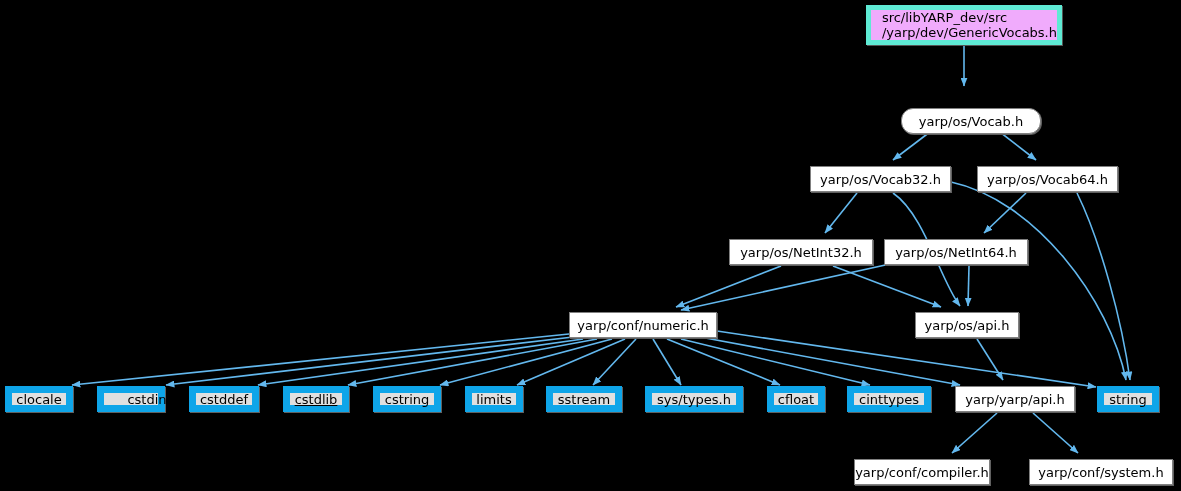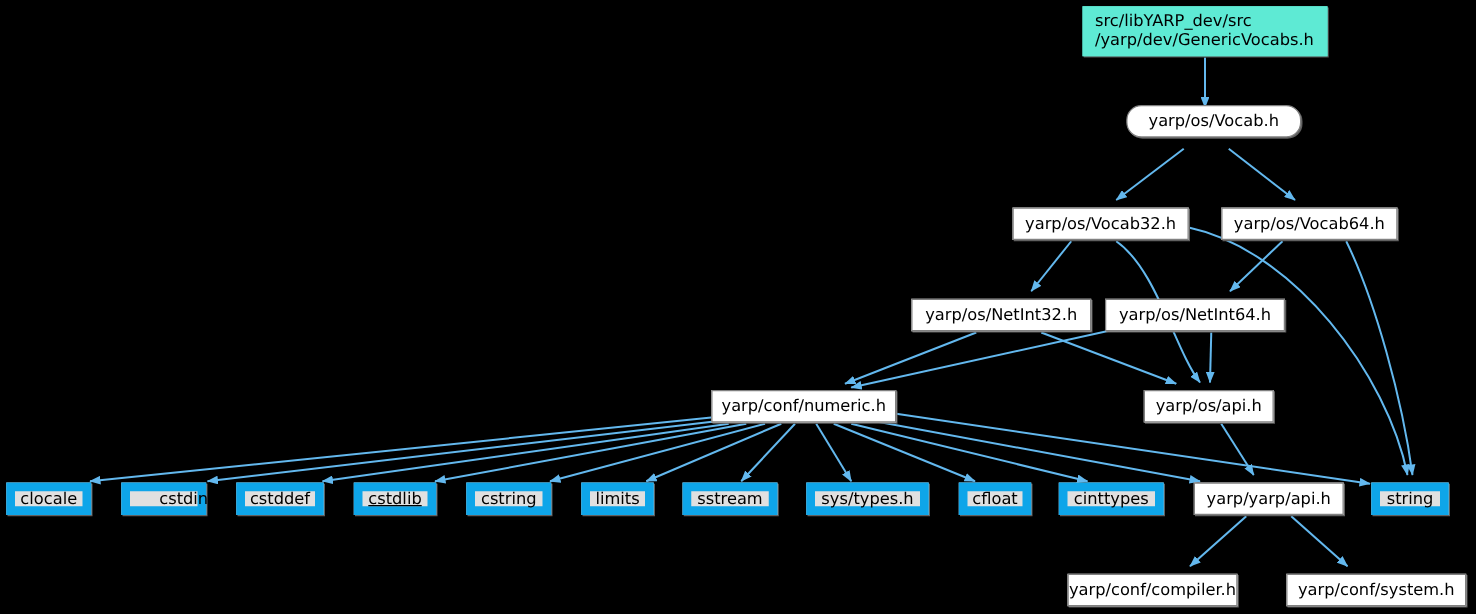--- a/index.html
+++ b/index.html
@@ -41,25 +41,25 @@
     background: #ffffff;
     border: 1px solid #808080;
     box-shadow: 1px 1px 0 0 #606060;
   }
   .node-gray {
     background: #e0e0e0;
     border: 7px solid #0ea5e9;
     box-shadow: 1px 1px 0 0 #606060;
   }
   .node-root {
-    background: #5eead4;
-    border: 1px solid #5eead4;
+    background: #f0abfc;
+    border: 5px solid #5eead4;
     box-shadow: 1px 1px 0 0 #555555;
     text-align: left;
-    justify-content: flex-start;
+    justify-content: flex-end;
     padding-left: 9px;
   }
   .node-label {
     display: block;
   }
 </style>
 </head>
 <body>
 
 <div id="graph-root" style="width: 1181px; height: 491px; background: rgb(0, 0, 0);">
@@ -95,21 +95,21 @@
         <path d="M 681,339 L 870,385" fill="none" stroke="#63b8ee" stroke-width="1.6" marker-end="url(#arrowhead)"></path>
         <path d="M 700,337 L 960,385" fill="none" stroke="#63b8ee" stroke-width="1.6" marker-end="url(#arrowhead)"></path>
         <path d="M 717,331 L 1096,387" fill="none" stroke="#63b8ee" stroke-width="1.6" marker-end="url(#arrowhead)"></path>
         <path d="M 997,413 L 952,453" fill="none" stroke="#63b8ee" stroke-width="1.6" marker-end="url(#arrowhead)"></path>
         <path d="M 1033,413 L 1078,453" fill="none" stroke="#63b8ee" stroke-width="1.6" marker-end="url(#arrowhead)"></path>
       </g>
   </svg>
   <div id="nodes-layer">
       <div class="node node-root" style="left: 866px; top: 5px; width: 196px; height: 40px;"><span class="node-label">src/libYARP_dev/src
 /yarp/dev/GenericVocabs.h</span></div>
-      <div class="node node-white" style="left: 901px; top: 84px; width: 140px; height: 26px; border-radius: 12px;"><span class="node-label">yarp/os/Vocab.h</span></div>
+      <div class="node node-white" style="left: 901px; top: 108px; width: 140px; height: 26px; border-radius: 12px;"><span class="node-label">yarp/os/Vocab.h</span></div>
       <div class="node node-white" style="left: 810px; top: 166px; width: 141px; height: 26px;"><span class="node-label">yarp/os/Vocab32.h</span></div>
       <div class="node node-white" style="left: 977px; top: 166px; width: 141px; height: 26px;"><span class="node-label">yarp/os/Vocab64.h</span></div>
       <div class="node node-white" style="left: 729px; top: 239px; width: 144px; height: 26px;"><span class="node-label">yarp/os/NetInt32.h</span></div>
       <div class="node node-white" style="left: 884px; top: 239px; width: 144px; height: 26px;"><span class="node-label">yarp/os/NetInt64.h</span></div>
       <div class="node node-white" style="left: 569px; top: 312px; width: 148px; height: 26px;"><span class="node-label">yarp/conf/numeric.h</span></div>
       <div class="node node-white" style="left: 915px; top: 312px; width: 104px; height: 26px; justify-content: center;"><span class="node-label">yarp/os/api.h</span></div>
       <div class="node node-gray" style="left: 5px; top: 386px; width: 68px; height: 26px;"><span class="node-label">clocale</span></div>
       <div class="node node-gray" style="left: 97px; top: 386px; width: 68px; height: 26px; padding-left: 37px;"><span class="node-label">cstdint</span></div>
       <div class="node node-gray" style="left: 189px; top: 386px; width: 70px; height: 26px;"><span class="node-label">cstddef</span></div>
       <div class="node node-gray" style="left: 283px; top: 386px; width: 66px; height: 26px; text-decoration: underline;"><span class="node-label">cstdlib</span></div>

